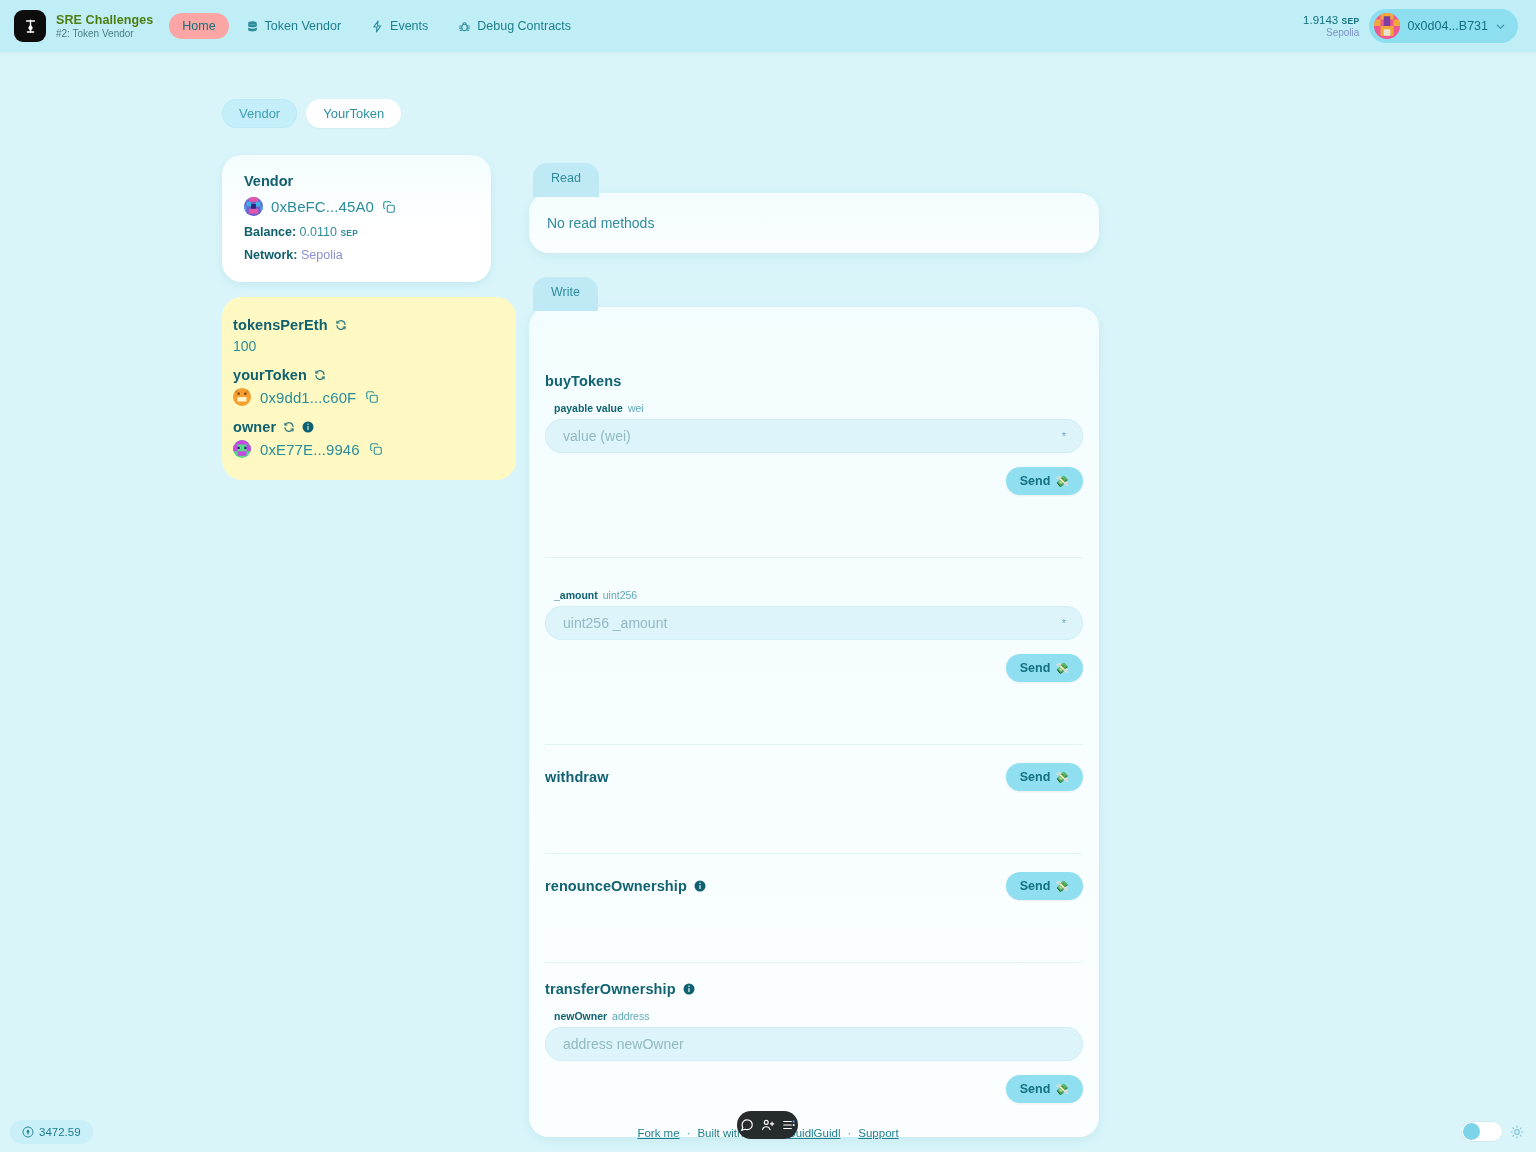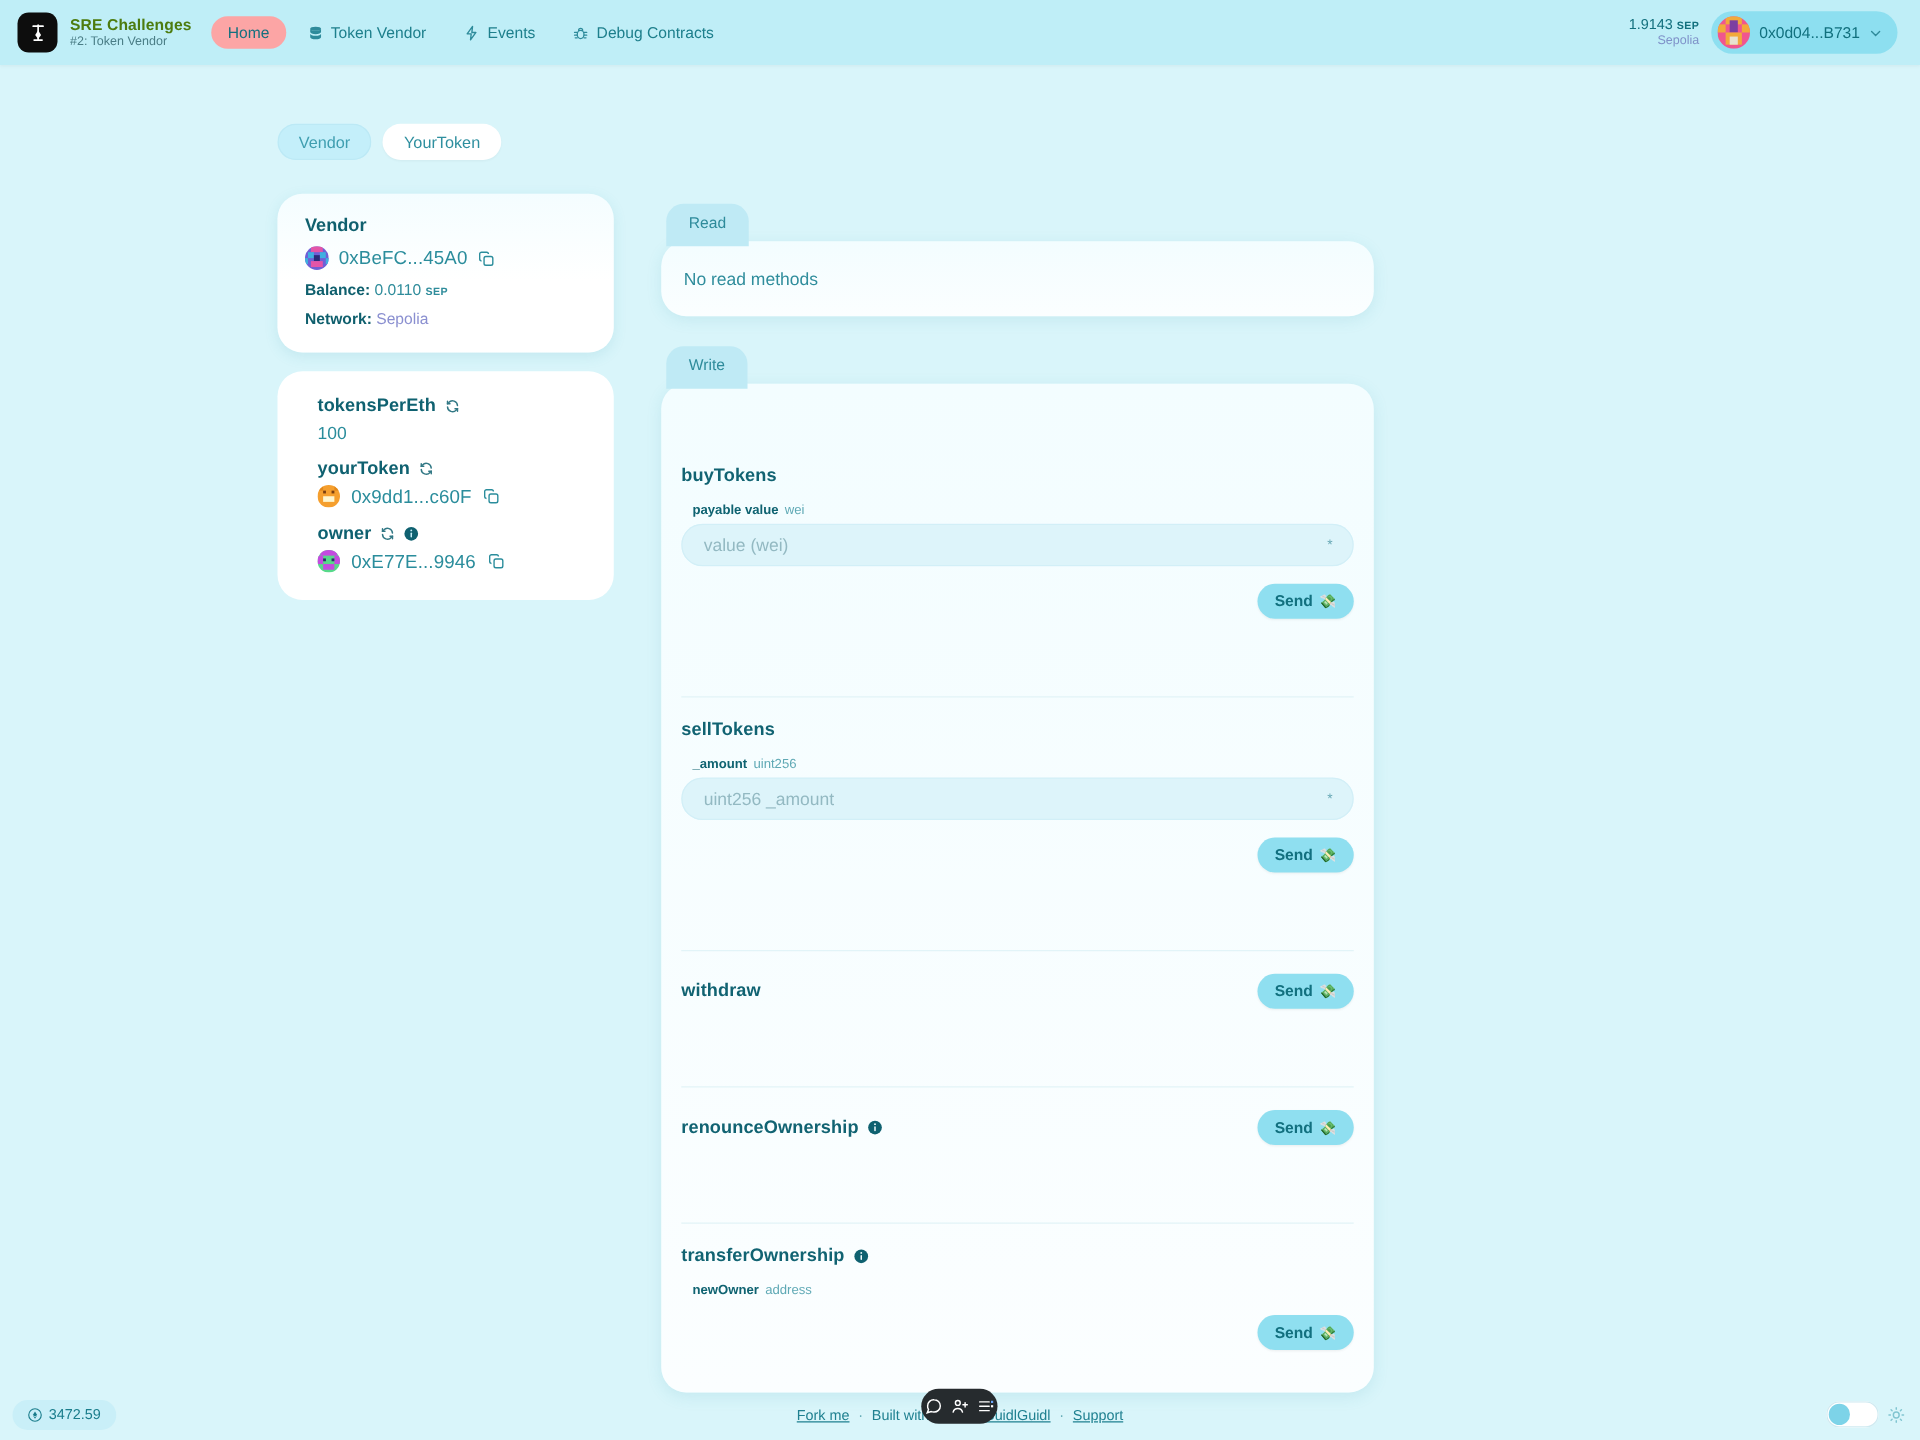--- a/index.html
+++ b/index.html
@@ -77,22 +77,22 @@
   .vendor-title { font-size: 14.5px; font-weight: 700; color: #10606e; margin-bottom: 8px; }
   .addr-row { display: flex; align-items: center; gap: 8px; }
   .addr-txt { font-size: 15px; color: #2b8d9c; letter-spacing: .1px; }
   .copy-ico { width: 14px; height: 14px; cursor: pointer; flex: 0 0 auto; }
   .kv { font-size: 12.5px; color: #2f8c9b; margin-top: 9px; }
   .kv b { color: #0f5f6d; font-weight: 700; }
   .kv .sup { font-size: 8.5px; font-weight: 700; letter-spacing: .3px; color: #2f8c9b; }
   .kv .net { color: #8a8fd0; }
 
   .state-card {
-    position: absolute; left: 222px; top: 297px; width: 269px;
-    background: #ffffff; border-radius: 20px; padding: 20px 32px 22px;
+    position: absolute; left: 222px; top: 297px; width: 294px;
+    background: #fef9c3; border-radius: 20px; padding: 20px 11px 22px;
   }
   .state-name {
     display: flex; align-items: center; gap: 7px;
     font-size: 14.5px; font-weight: 700; color: #0f6170; letter-spacing: .1px;
   }
   .state-name.plain { font-weight: 600; }
   .refresh-ico { width: 12px; height: 12px; cursor: pointer; opacity: .85; }
   .info-ico { width: 12px; height: 12px; cursor: pointer; }
   .state-val { font-size: 14px; color: #2b8d9c; margin-top: 5px; }
   .state-addr { display: flex; align-items: center; gap: 9px; margin-top: 5px; }
@@ -390,23 +390,20 @@
       </div>
       <div class="send-row">
         <button class="send-btn">
           <span>Send</span>
           <span class="send-emoji">💸</span>
         </button>
       </div>
     </div>
 
     <div class="fn">
-      <div class="fn-head">
-        <span class="fn-name">sellTokens</span>
-      </div>
       <div class="fn-arg">
         <b>_amount</b><span>uint256</span>
       </div>
       <div class="inp">
         <span class="inp-ph">uint256 _amount</span>
         <span class="inp-star">*</span>
       </div>
       <div class="send-row">
         <button class="send-btn">
           <span>Send</span>
@@ -447,20 +444,23 @@
         <span class="fn-name">transferOwnership</span>
         <svg class="info-ico" viewBox="0 0 24 24">
             <circle cx="12" cy="12" r="11" fill="#0f6170"></circle>
             <rect x="10.8" y="10" width="2.4" height="8" rx="1.2" fill="#f3fdff"></rect>
             <circle cx="12" cy="6.6" r="1.5" fill="#f3fdff"></circle>
           </svg>
       </div>
       <div class="fn-arg">
         <b>newOwner</b><span>address</span>
       </div>
+      <div class="inp">
+        <span class="inp-ph">address newOwner</span>
+      </div>
       <div class="send-row">
         <button class="send-btn">
           <span>Send</span>
           <span class="send-emoji">💸</span>
         </button>
       </div>
     </div>
 
   </div>
 </div>

